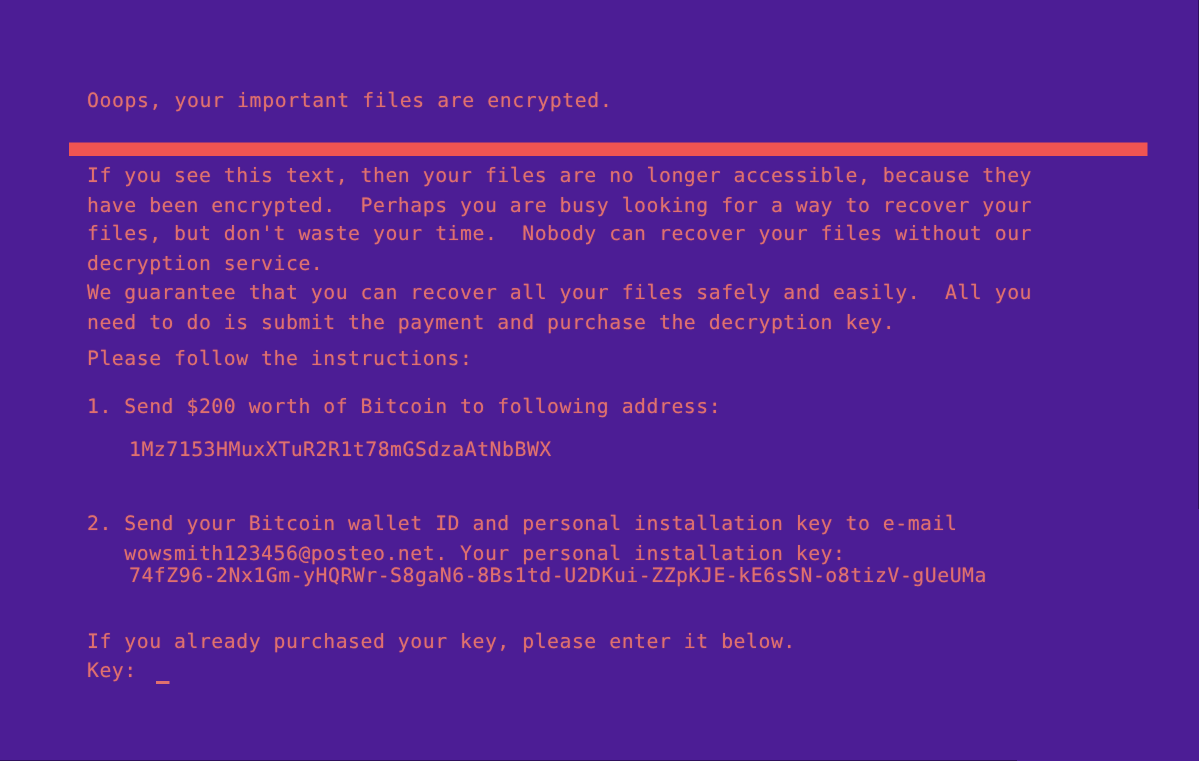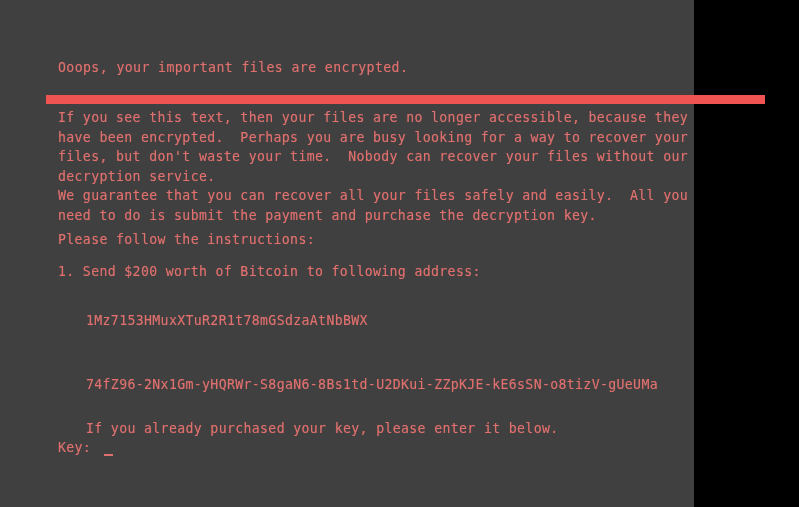--- a/index.html
+++ b/index.html
@@ -11,23 +11,23 @@
   body {
     width: 799px;
     height: 507px;
     overflow: hidden;
     font-family: "DejaVu Sans Mono", "Liberation Mono", monospace;
     color: #e0706e;
     -webkit-font-smoothing: none;
   }
   #screen {
     position: relative;
-    width: 694px;
+    width: 799px;
     height: 507px;
-    background: #404040;
+    background: #4c1d95;
   }
 
   .line {
     position: absolute;
     left: 58px;
     white-space: pre;
     font-size: 13.2px;
     line-height: 19.5px;
     letter-spacing: 0.35px;
     color: #e0706e;
@@ -58,25 +58,25 @@
     letter-spacing: 0.35px;
     color: #e0706e;
     text-shadow: 0 0 1px rgba(224,112,110,0.45);
   }
 
   .p-intro   { top: 108px; }
   .p-guarantee { top: 186px; }
   .p-follow  { top: 230px; }
 
   .item-1-label { top: 262px; }
-  .item-1-value { top: 291px; left: 86px; margin-top: 20px; }
+  .item-1-value { top: 291px; left: 86px; }
   .item-2-label { top: 340px; }
   .item-2-value { top: 375px; left: 86px; }
 
-  .p-already { top: 419px; margin-left: 28px; }
+  .p-already { top: 419px; }
 
   .keyline {
     position: absolute;
     left: 58px;
     top: 438px;
     white-space: pre;
     font-size: 13.2px;
     line-height: 19.5px;
     letter-spacing: 0.35px;
     color: #e0706e;
@@ -116,20 +116,22 @@
 have been encrypted.  Perhaps you are busy looking for a way to recover your
 files, but don't waste your time.  Nobody can recover your files without our
 decryption service.</div>
 
   <div class="para p-follow">Please follow the instructions:</div>
 
   <div class="para item-1-label">1. Send $200 worth of Bitcoin to following address:</div>
 
   <div class="para item-1-value">1Mz7153HMuxXTuR2R1t78mGSdzaAtNbBWX</div>
 
+  <div class="para item-2-label">2. Send your Bitcoin wallet ID and personal installation key to e-mail
+   wowsmith123456@posteo.net. Your personal installation key:</div>
 
   <div class="para item-2-value">74fZ96-2Nx1Gm-yHQRWr-S8gaN6-8Bs1td-U2DKui-ZZpKJE-kE6sSN-o8tizV-gUeUMa</div>
 
   <div class="para p-already">If you already purchased your key, please enter it below.</div>
 
   <div class="keyline">
     <span class="key-label">Key: </span>
     <span class="key-input"></span>
     <span class="cursor"></span>
   </div>

